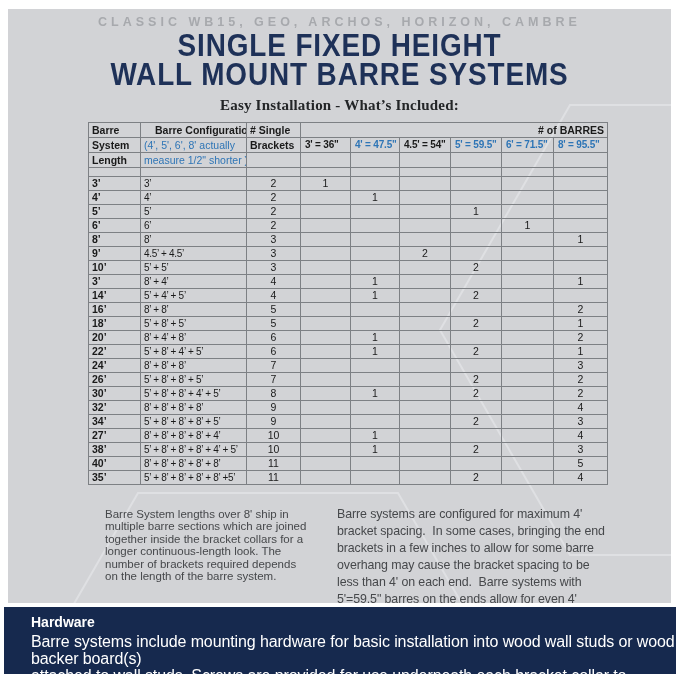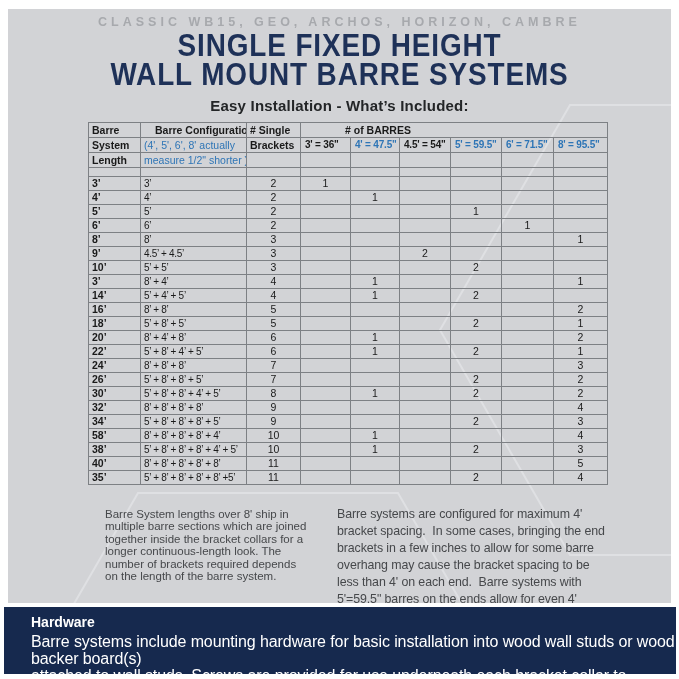--- a/index.html
+++ b/index.html
@@ -18,38 +18,38 @@
     white-space:nowrap;
   }
   .title {
     position:absolute; top:22px; left:0; right:0; text-align:center;
     color:#1e3158; font-weight:bold; font-size:31px; line-height:29px;
     letter-spacing:1px; transform:scaleX(0.9); transform-origin:50% 0;
     white-space:nowrap;
   }
   .subtitle {
     position:absolute; top:88px; left:0; right:0; text-align:center;
-    color:#232527; font-weight:bold; font-size:15px; letter-spacing:0.2px;
+    color:#232527; font-weight:bold; font-size:15px; letter-spacing:0.2px;font-family:Liberation Serif, serif;
   }
   table.barres {
     position:absolute; left:80px; top:113px; width:519px;
     border-collapse:collapse; table-layout:fixed;
     font-size:10.5px; color:#1a1a1a;
   }
   table.barres th, table.barres td {
     border:1px solid #7d8084; padding:0 3px; overflow:hidden;
     white-space:nowrap; font-weight:normal; text-align:left;
     vertical-align:middle; line-height:1;
   }
   table.barres thead tr.h { height:15px; }
   table.barres thead tr.gap { height:9px; }
   table.barres tbody tr { height:14px; }
   table.barres .b { font-weight:bold; }
   table.barres .blue { color:#2e75b6; }
-  table.barres .grp { text-align:left;padding-left:44px; }
+  table.barres .grp { text-align:right;padding-left:44px; }
   table.barres .ctr { text-align:center;padding-left:14px; }
   table.barres .sz { font-size:10px; letter-spacing:-0.2px; padding-left:4px; }
   table.barres td.c-len { font-weight:bold; }
   table.barres td.c-cfg { font-size:10px; letter-spacing:-0.3px; }
   table.barres td.c-num { text-align:center; }
   .note {
     position:absolute; white-space:pre-wrap; color:#46484b;
   }
   .note-left  { left:97px;  top:499px; width:262px; font-size:11.5px; line-height:12.4px; }
   .note-right { left:329px; top:497px; width:338px; font-size:12.4px; line-height:17px; letter-spacing:-0.1px; }
@@ -327,21 +327,21 @@
             <td class="c-cfg">5’ + 8’ + 8’ + 8’ + 5’</td>
             <td class="c-num">9</td>
             <td class="c-num"></td>
             <td class="c-num"></td>
             <td class="c-num"></td>
             <td class="c-num">2</td>
             <td class="c-num"></td>
             <td class="c-num">3</td>
           </tr>
           <tr>
-            <td class="c-len">58’</td>
+            <td class="c-len">27’</td>
             <td class="c-cfg">8’ + 8’ + 8’ + 8’ + 4’</td>
             <td class="c-num">10</td>
             <td class="c-num"></td>
             <td class="c-num">1</td>
             <td class="c-num"></td>
             <td class="c-num"></td>
             <td class="c-num"></td>
             <td class="c-num">4</td>
           </tr>
           <tr>

